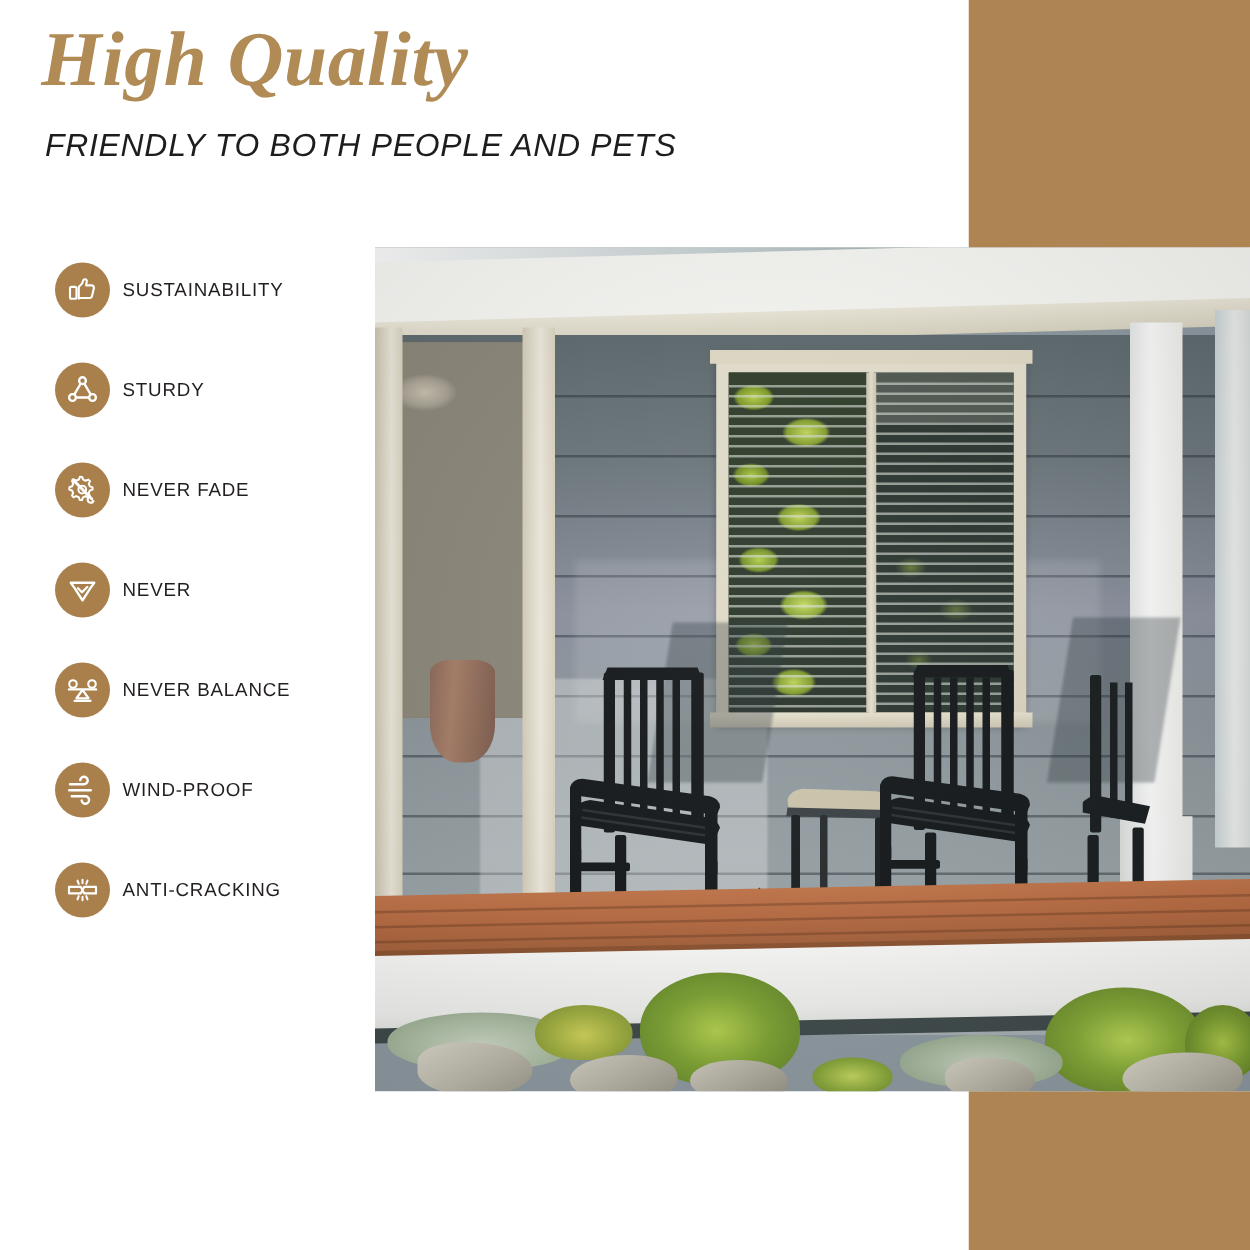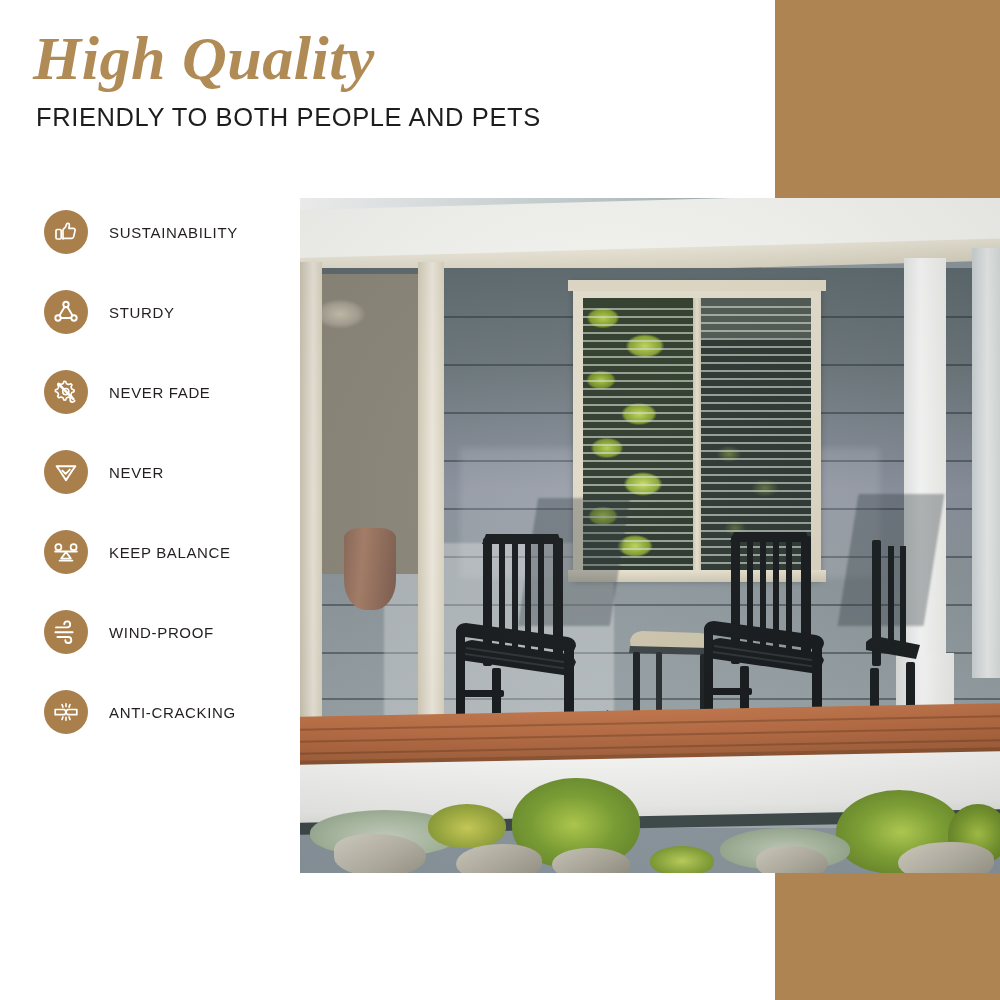--- a/index.html
+++ b/index.html
@@ -22,35 +22,36 @@
     position: absolute;
     background: #ae8552;
   }
   #corner-tr { left: 775px; top: 0px;   width: 225px; height: 202px; }
   #corner-br { left: 775px; top: 873px; width: 225px; height: 127px; }
 
   
   #title {
     position: absolute;
     left: 33px;
-    top: 26px;
+    top: 16px;
     font-family: "Liberation Serif", serif;
     font-style: italic;
     font-weight: bold;
     font-size: 62px;
     line-height: 1.04;
     letter-spacing: 0.5px;
     color: #b08b55;
     white-space: nowrap;
   }
   #subtitle {
     position: absolute;
     left: 36px;
     top: 103px;
     font-family: "Liberation Sans", sans-serif;
+    font-style: italic;
     font-weight: 400;
     font-size: 25.5px;
     letter-spacing: 0.6px;
     color: #1d1d1d;
     white-space: nowrap;
   }
 
   
   #feature-list {
     position: absolute;
@@ -69,21 +70,21 @@
     width: 44px;
     height: 44px;
     border-radius: 50%;
     background: #a9804c;
     display: flex;
     align-items: center;
     justify-content: center;
   }
   .feature-icon svg { display: block; }
   .feature-label {
-    margin-left: 21px;
+    margin-left: 10px;
     font-family: "Liberation Sans", sans-serif;
     font-size: 15px;
     letter-spacing: 0.65px;
     color: #231f20;
     white-space: nowrap;
   }
 
   
   #photo {
     position: absolute;
@@ -357,21 +358,21 @@
     <div class="feature-row">
       <span class="feature-icon">
         <svg width="28" height="26" viewBox="0 0 28 26">
           <circle cx="6.4" cy="8.2" r="3" fill="none" stroke="#fff" stroke-width="1.7"></circle>
           <circle cx="21.6" cy="8.2" r="3" fill="none" stroke="#fff" stroke-width="1.7"></circle>
           <path d="M3.2 12.5 L24.8 12.5" stroke="#fff" stroke-width="1.9" stroke-linecap="round"></path>
           <path d="M14 12.9 L9.2 19.6 L18.8 19.6 Z" fill="none" stroke="#fff" stroke-width="1.8" stroke-linejoin="round"></path>
           <path d="M7.6 21.6h12.8" stroke="#fff" stroke-width="1.8" stroke-linecap="round"></path>
         </svg>
       </span>
-      <span class="feature-label">KEEP BALANCE</span>
+      <span class="feature-label">NEVER BALANCE</span>
     </div>
 
     <div class="feature-row">
       <span class="feature-icon">
         <svg width="28" height="26" viewBox="0 0 28 26">
           <path d="M4 8.4h11.2a3 3 0 1 0-3-3.3" fill="none" stroke="#fff" stroke-width="1.9" stroke-linecap="round"></path>
           <path d="M3.4 13.2h17.2" fill="none" stroke="#fff" stroke-width="1.9" stroke-linecap="round"></path>
           <path d="M5.4 18h10.9a3 3 0 1 1-3 3.3" fill="none" stroke="#fff" stroke-width="1.9" stroke-linecap="round"></path>
         </svg>
       </span>

